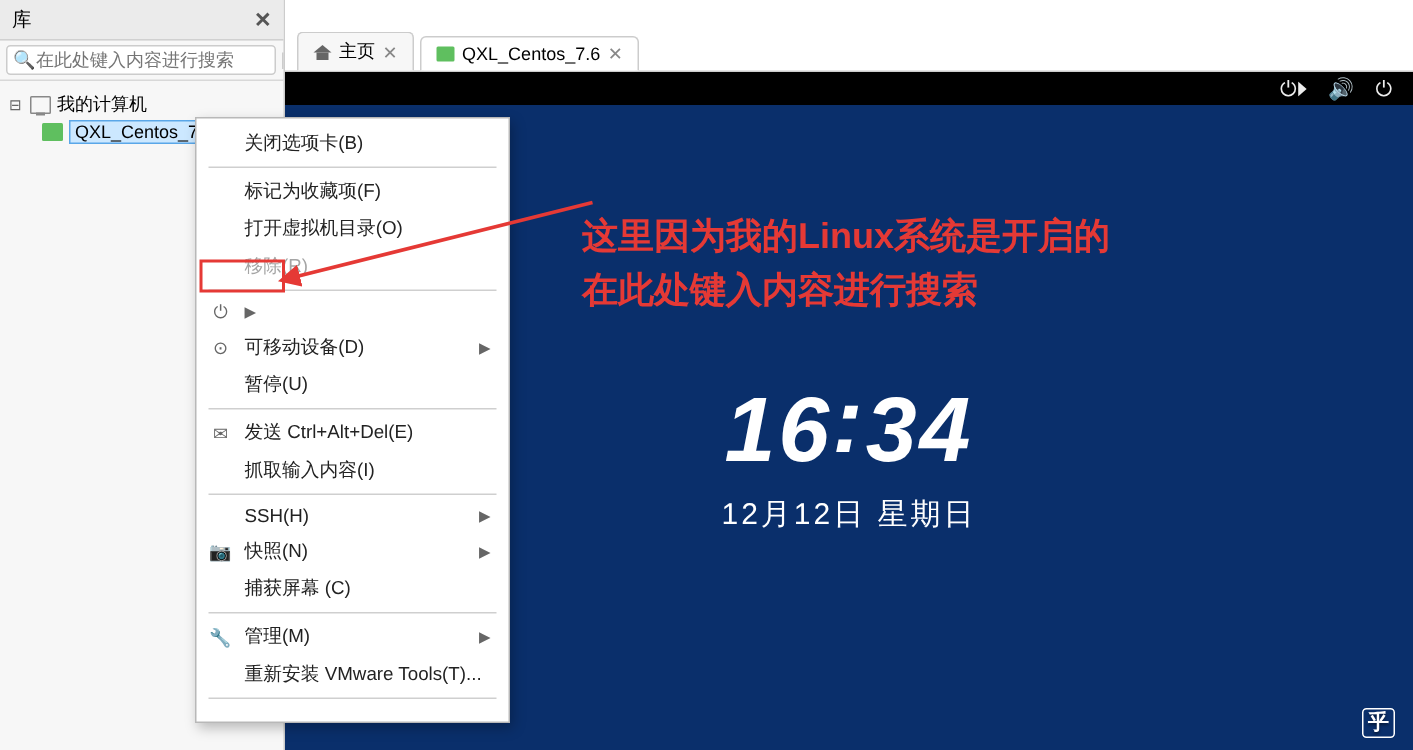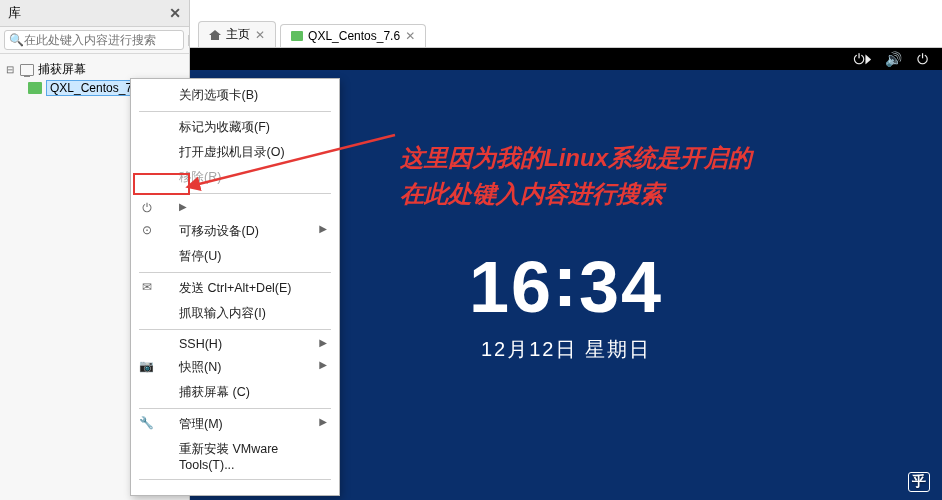--- a/index.html
+++ b/index.html
@@ -31,32 +31,32 @@
   .tab .tc { font-size:12px; color:#888; cursor:pointer; }
   .ic-home { width:12px; height:10px; display:inline-block; position:relative; }
   .ic-home::before { content:""; position:absolute; left:0; right:0; top:0; border-left:6px solid transparent; border-right:6px solid transparent; border-bottom:5px solid #666; }
   .ic-home::after { content:""; position:absolute; left:2px; right:2px; top:5px; bottom:0; background:#666; }
   .ic-vm-sm { width:12px; height:10px; background:#5fbf5f; border-radius:1px; display:inline-block; }
 
   .vm-view { position:relative; flex:1; background:#0a2f6b; color:#fff; overflow:hidden; }
   .vm-topbar { height:22px; background:#000; display:flex; justify-content:flex-end; align-items:center; gap:14px; padding:0 14px; }
   .vm-topbar span { color:#eee; font-size:14px; }
   .clock { position:absolute; left:50%; top:50%; transform:translate(-50%,-50%); text-align:center; margin-top:30px; }
-  .clock-time { font-size:72px; font-weight:700; letter-spacing:2px; }
+  .clock-time { font-size:61px; font-weight:700; letter-spacing:2px;font-style:italic; }
   .clock-time .colon { display:inline-block; transform:translateY(-6px); }
   .clock-date { font-size:20px; margin-top:8px; letter-spacing:2px; }
 
   
   .anno-text { position:absolute; color:#e53935; font-size:24px; font-weight:600; line-height:1.5; }
   .anno-arrow { position:absolute; }
   .red-box { position:absolute; border:2px solid #e53935; }
 
   
   .ctx { position:absolute; left:130px; top:78px; width:210px; background:#fff; border:1px solid #b8b8b8; box-shadow:2px 3px 8px rgba(0,0,0,.25); font-size:12.5px; color:#222; padding:4px 0; z-index:30; }
-  .ctx-row { display:flex; padding:4px 12px 4px 8px; gap:24px; cursor:default; }
+  .ctx-row { display:flex; align-items:center; padding:4px 12px 4px 8px; gap:8px; cursor:default; }
   .ctx-row.disabled { color:#a5a5a5; }
   .ctx-icon { width:16px; height:14px; display:inline-flex; align-items:center; justify-content:center; color:#666; font-size:12px; }
   .ctx-label { flex:1; }
   .ctx-arrow { color:#666; font-size:10px; }
   .ctx-sep { height:1px; background:#cfcfcf; margin:3px 8px; }
 
   
   .wm { position:absolute; right:12px; bottom:8px; color:#fff; font-size:18px; font-style:italic; text-shadow:0 1px 2px rgba(0,0,0,.5); display:flex; align-items:center; gap:6px; }
 </style>
 </head>
@@ -73,21 +73,21 @@
       <div class="search-box">
         <span style="color:#888;font-size:12px;">🔍</span>
         <input type="text" placeholder="在此处键入内容进行搜索" style="">
       </div>
       <span class="search-dd">▼</span>
     </div>
     <div class="tree">
       <div class="tree-row">
         <span class="tw">⊟</span>
         <span class="ic icon-pc"></span>
-        <span>捕获屏幕</span>
+        <span>我的计算机</span>
       </div>
       <div class="tree-row" style="padding-left:24px;">
         <span class="ic icon-vm"></span>
         <span class="tree-sel">QXL_Centos_7.6</span>
       </div>
     </div>
   </div>
 
   <div class="main">
     <div class="tabbar">
@@ -110,21 +110,21 @@
         <span>⏻</span>
       </div>
 
       <div class="clock">
         <div class="clock-time">
           <span>16</span><span class="colon">:</span><span>34</span>
         </div>
         <div class="clock-date">12月12日 星期日</div>
       </div>
 
-      <div class="anno-text" style="left:210px; top:92px;font-style:italic;">
+      <div class="anno-text" style="left:198px; top:92px;">
         <div>这里因为我的Linux系统是开启的</div>
         <div>在此处键入内容进行搜索</div>
       </div>
 
       <div class="wm">
         <span style="font-style:normal;font-weight:700;border:1px solid #fff;padding:0 3px;border-radius:3px;font-size:14px;">乎</span>
       </div>
     </div>
   </div>
 </div>

